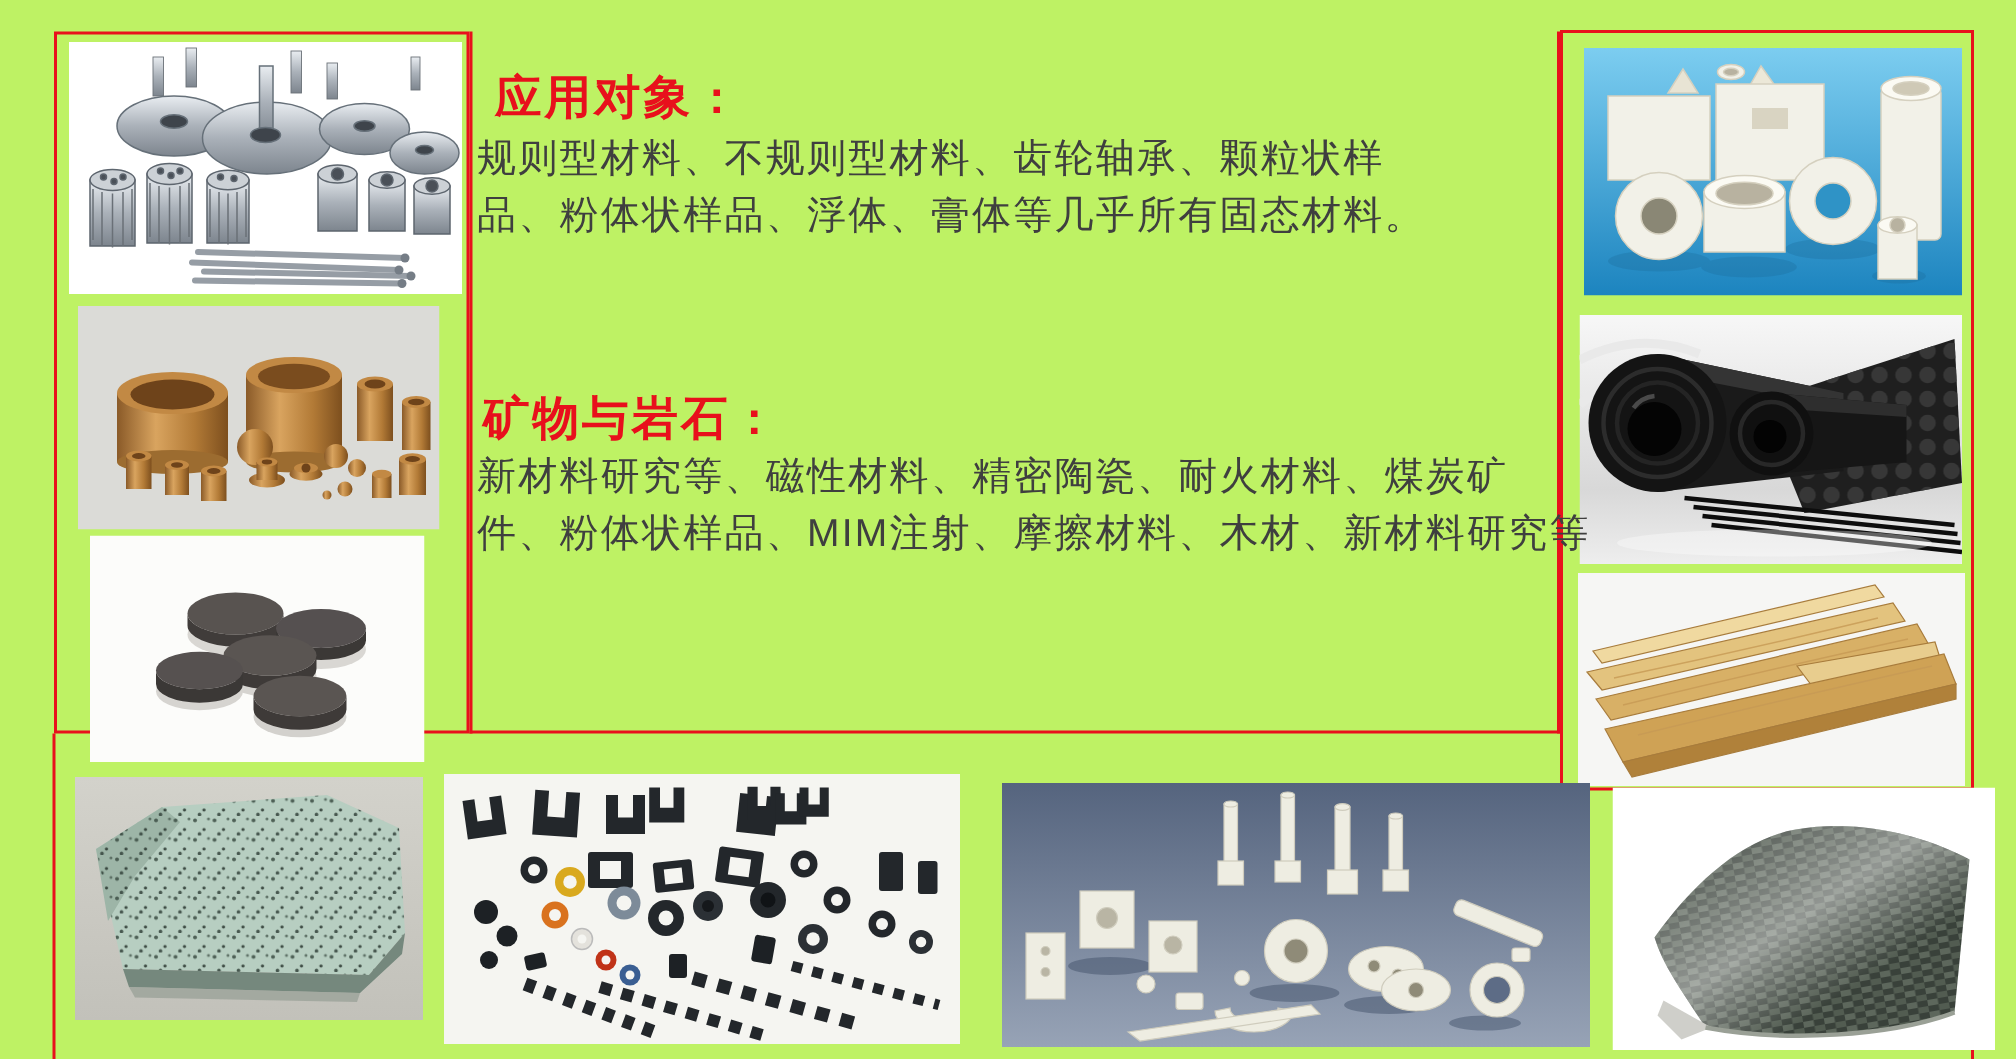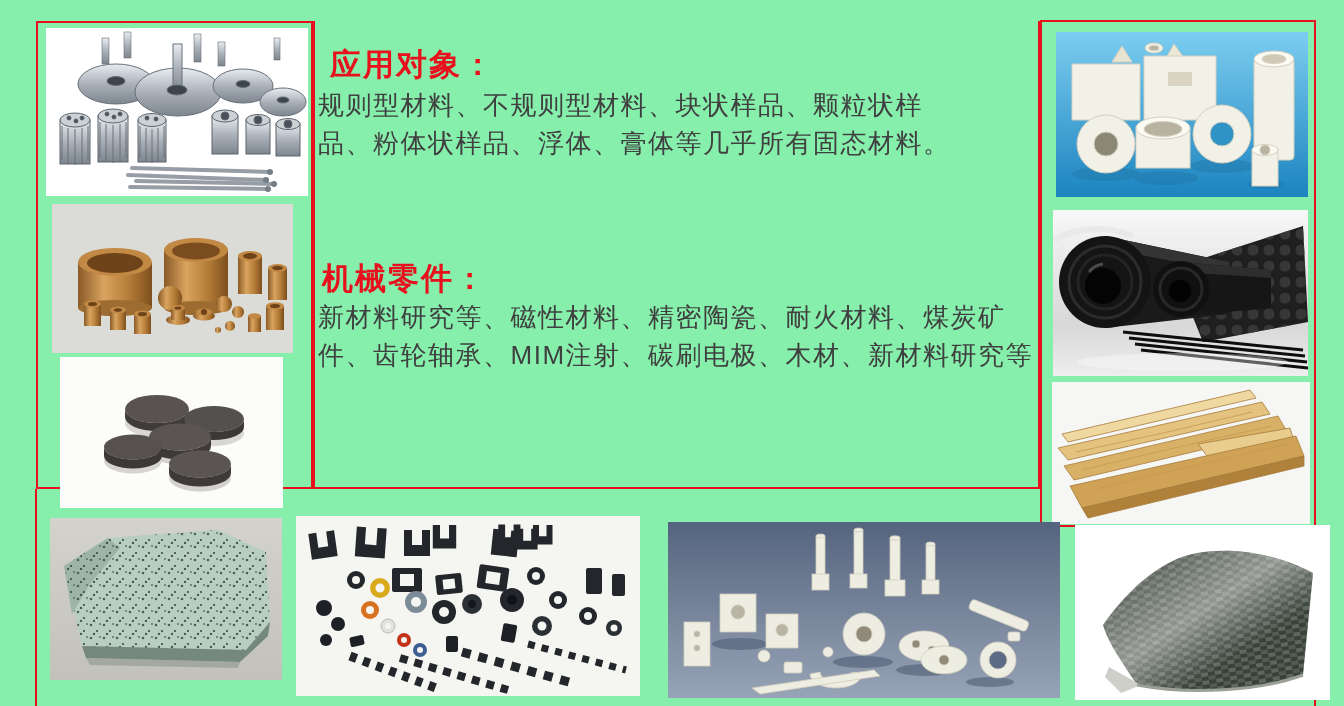--- a/index.html
+++ b/index.html
@@ -1,16 +1,16 @@
 <!DOCTYPE html>
 <html><head>
 <meta charset="utf-8">
 <style>
   html,body{margin:0;padding:0;background:#ffffff;}
-  #canvas{position:relative;width:1344px;height:706px;background:#86efac;overflow:hidden;
+  #canvas{position:relative;width:1344px;height:706px;background:#bef264;overflow:hidden;
           font-family:"Liberation Sans","DejaVu Sans",sans-serif;}
   .redbox{position:absolute;border:2px solid #e8101c;box-sizing:border-box;z-index:1;background:transparent;}
   #center-box{border-top:none;}
   .redline{position:absolute;background:#e8101c;z-index:1;}
   .photo{position:absolute;z-index:2;}
   .photo svg{display:block;width:100%;height:100%;}
   .heading{position:absolute;z-index:3;font-size:31px;font-weight:bold;color:#e8101c;
            letter-spacing:2px;white-space:nowrap;}
   .bodytext{position:absolute;z-index:3;color:#3f3f3f;font-size:26px;font-weight:500;}
   .bline{height:38px;line-height:38px;white-space:nowrap;letter-spacing:1.5px;}
@@ -22,29 +22,29 @@
 
   <div class="redbox" id="left-box" style="left:36px;top:21px;width:277px;height:468px;"></div>
   <div class="redbox" id="center-box" style="left:313px;top:21px;width:727px;height:468px;"></div>
   <div class="redbox" id="right-box" style="left:1040px;top:20px;width:276px;height:507px;"></div>
   <div class="redline" style="left:35px;top:489px;width:2px;height:217px;"></div>
   <div class="redline" style="left:1314px;top:678px;width:2px;height:28px;"></div>
 
   <div class="heading" style="left:330px;top:44px;">应用对象 :</div>
 
   <div class="bodytext" style="left:318px;top:86px;">
-    <div class="bline">规则型材料、不规则型材料、块状样品、颗粒状样</div>
+    <div class="bline">规则型材料、不规则型材料、齿轮轴承、颗粒状样</div>
     <div class="bline">品、粉体状样品、浮体、膏体等几乎所有固态材料。</div>
   </div>
 
-  <div class="heading" style="left:322px;top:258px;">机械零件 :</div>
+  <div class="heading" style="left:322px;top:258px;">矿物与岩石 :</div>
 
   <div class="bodytext" style="left:318px;top:298px;">
     <div class="bline">新材料研究等、磁性材料、精密陶瓷、耐火材料、煤炭矿</div>
-    <div class="bline">件、齿轮轴承、MIM注射、碳刷电极、木材、新材料研究等</div>
+    <div class="bline">件、粉体状样品、MIM注射、摩擦材料、木材、新材料研究等</div>
   </div>
 
   <div class="photo" style="left:46px;top:28px;width:262px;height:168px;">
     <svg viewBox="0 0 262 168" xmlns="http://www.w3.org/2000/svg">
       <defs>
         <linearGradient id="mg" x1="0" y1="0" x2="0" y2="1">
           <stop offset="0" stop-color="#e9edf1"></stop>
             <stop offset="0.5" stop-color="#aab1b9"></stop>
             <stop offset="1" stop-color="#7d858e"></stop>
         </linearGradient>

